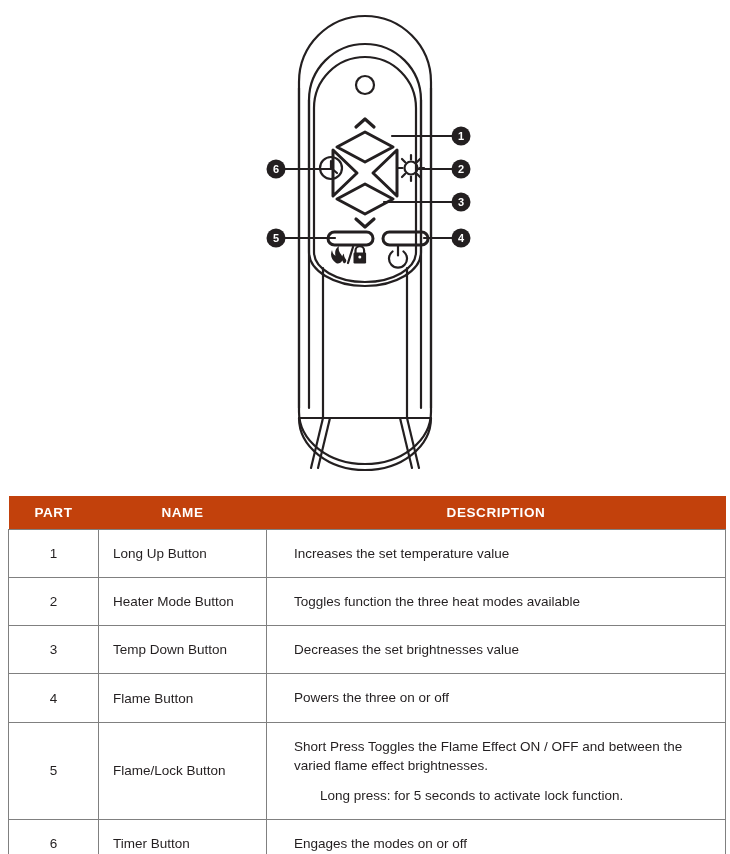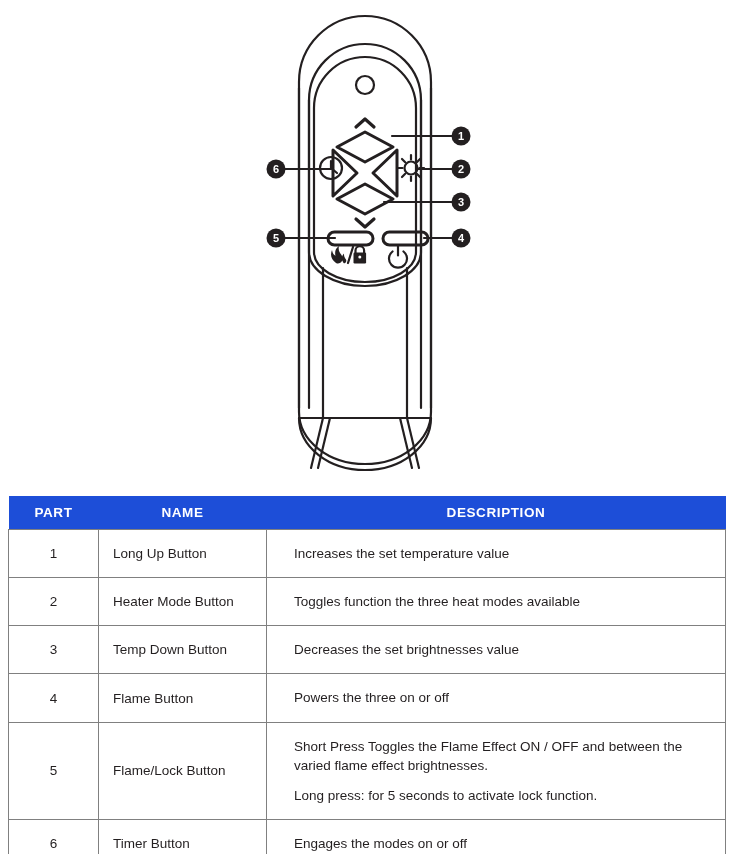--- a/index.html
+++ b/index.html
@@ -35,21 +35,21 @@
     left: 8px;
     top: 496px;
     width: 718px;
   }
   table.parts-table {
     border-collapse: collapse;
     width: 718px;
     table-layout: fixed;
   }
   table.parts-table thead th {
-    background: #1d4ed8;
+    background: #c2410c;
     color: #ffffff;
     font-size: 13.5px;
     font-weight: bold;
     letter-spacing: 0.6px;
     padding: 9px 4px 9px 4px;
     text-align: center;
     border: none;
     font-family: "Liberation Sans", sans-serif;
     font-stretch: condensed;
   }
@@ -74,20 +74,21 @@
   td.col-desc {
     text-align: left;
     padding: 14px 10px 14px 27px;
     line-height: 1.42;
   }
   td.col-desc .desc-line {
     display: block;
   }
   td.col-desc .desc-line + .desc-line {
     margin-top: 11px;
+    margin-left: 26px;
   }
   
   th.h-part { width: 82px; }
   th.h-name { width: 160px; }
 </style>
 </head>
 <body>
 
 <div id="diagram-area">
   <svg id="remote-svg" width="730" height="490" viewBox="0 0 730 490" xmlns="http://www.w3.org/2000/svg">

